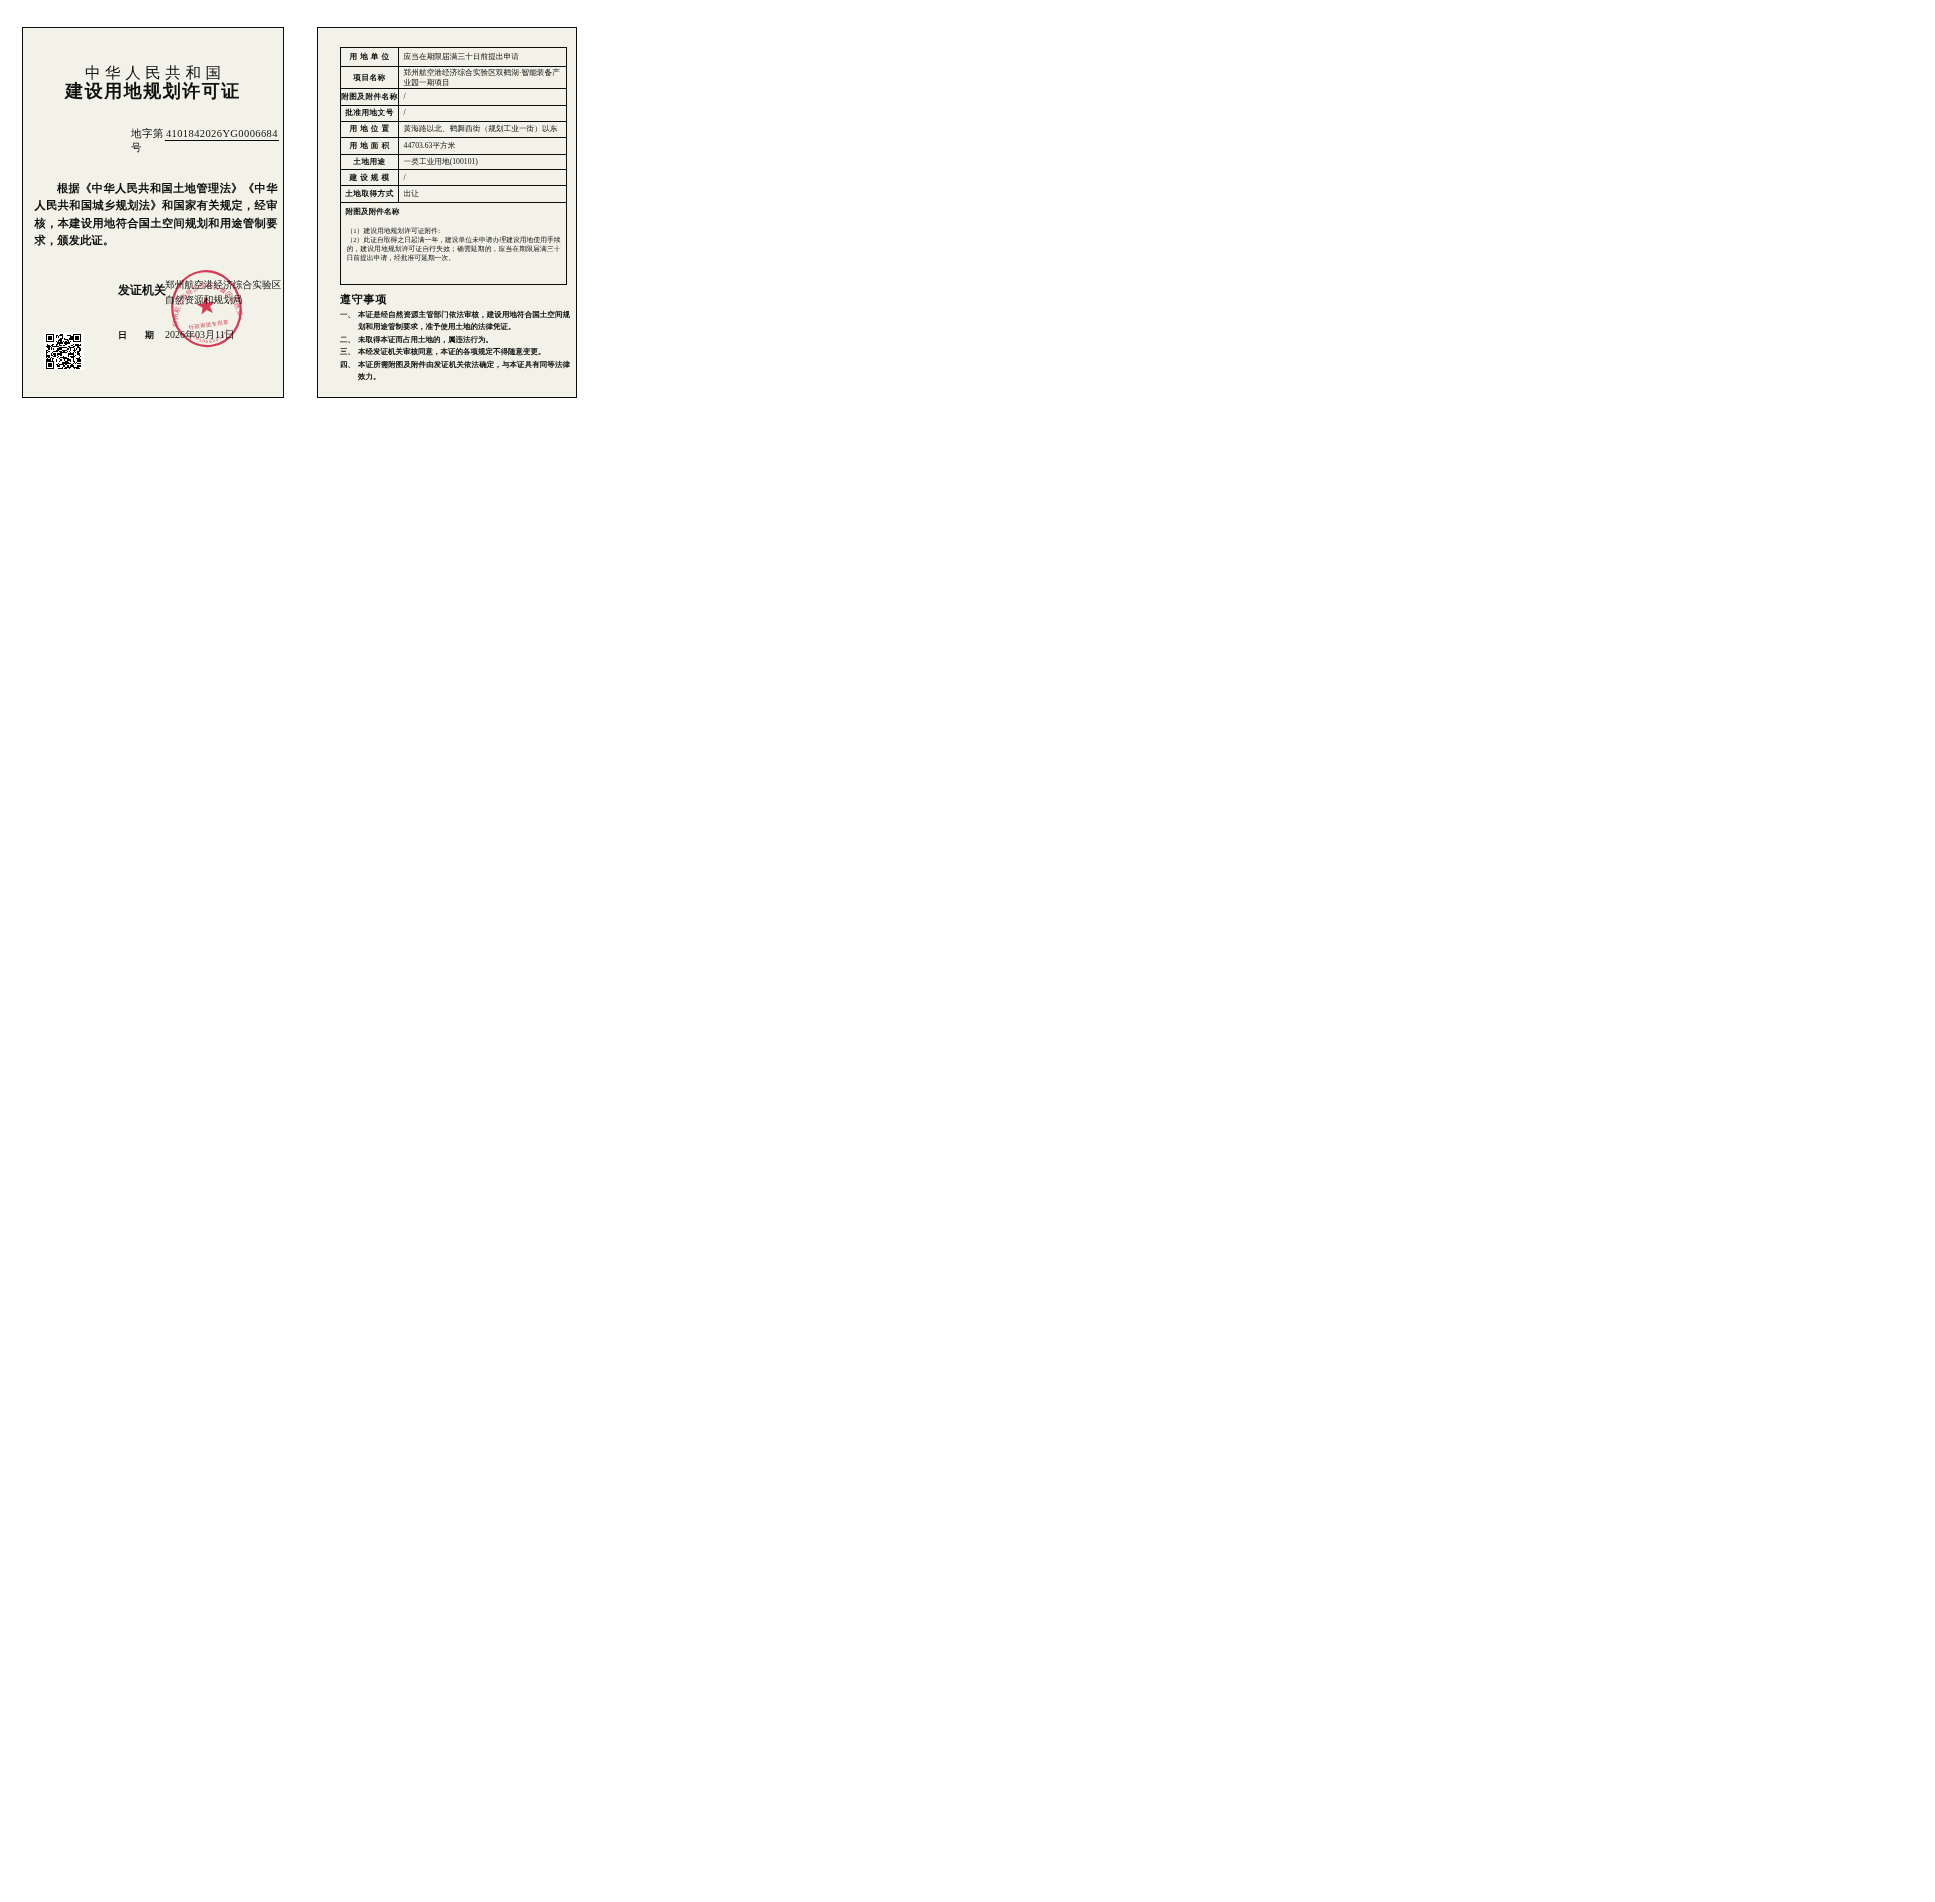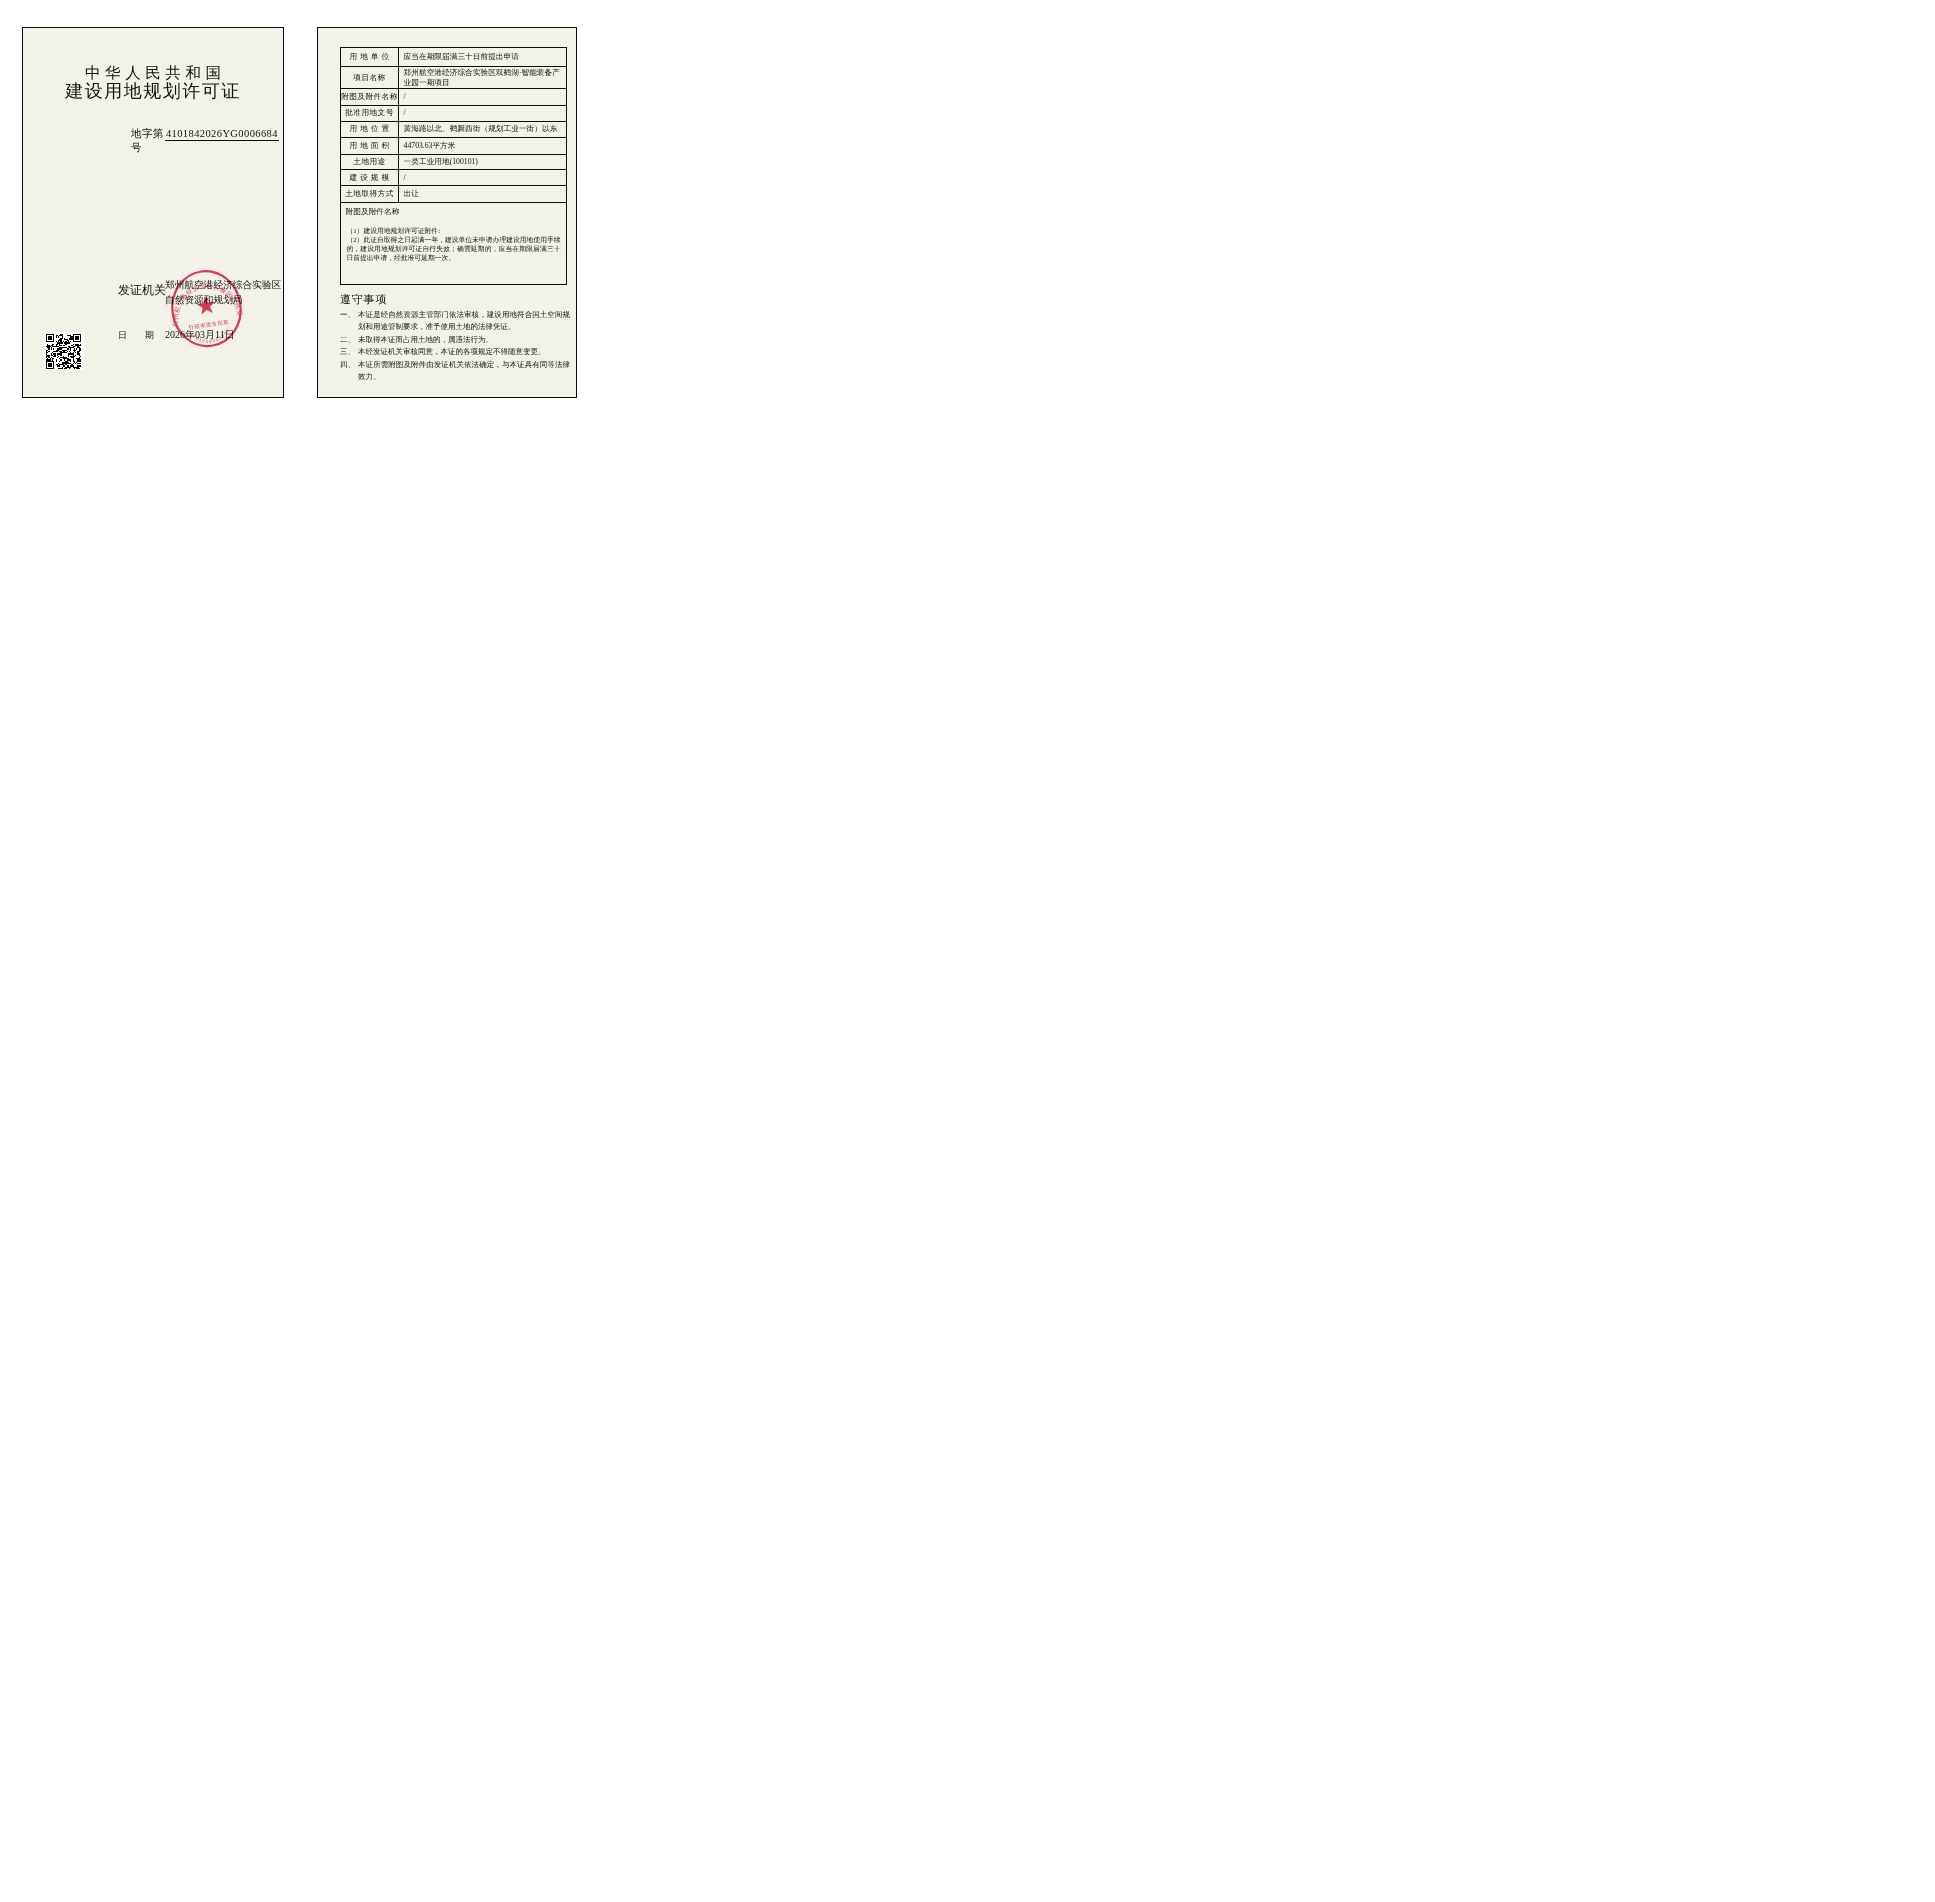--- a/index.html
+++ b/index.html
@@ -1,19 +1,19 @@
 <!DOCTYPE html>
 <html style="font-size:6.2px"><head>
 <meta charset="utf-8">
 <style>
   html,body{margin:0;padding:0;background:#ffffff;}
   body{width:601px;height:423px;position:relative;color:#101010;
        font-family:"Liberation Sans","DejaVu Sans",sans-serif;}
   .song{font-family:"Liberation Serif","DejaVu Serif",serif;}
-  .hei{font-family:"Liberation Sans","DejaVu Sans",sans-serif;font-weight:normal;}
+  .hei{font-family:"Liberation Sans","DejaVu Sans",sans-serif;font-weight:bold;}
   .page{position:absolute;top:27px;height:371px;background:#f3f2e8;
         border:0.8px solid #0c0c0c;box-sizing:border-box;}
   .page-left{left:22px;width:262px;}
   .page-right{left:317px;width:260px;}
   .abs{position:absolute;}
 
   
   .country-title{top:22.5px;left:0;width:100%;text-align:center;font-size:15.5px;
                  letter-spacing:4.6px;text-indent:4.6px;margin-top:12px;}
   .cert-title{top:51px;left:0;width:100%;text-align:center;font-size:18px;letter-spacing:1.5px;}
@@ -58,20 +58,21 @@
 <body>
 
 <div class="page page-left">
   <div class="abs country-title song">中华人民共和国</div>
   <div class="abs cert-title hei">建设用地规划许可证</div>
 
   <div class="abs serial-line song">
     <span>地字第</span><span class="serial-num">4101842026YG0006684</span><span>号</span>
   </div>
 
+  <div class="abs para hei">根据《中华人民共和国土地管理法》《中华人民共和国城乡规划法》和国家有关规定，经审核，本建设用地符合国土空间规划和用途管制要求，颁发此证。</div>
 
   <div class="abs issuer-label hei">发证机关</div>
   <div class="abs issuer-value song">
     <div>郑州航空港经济综合实验区</div>
     <div>自然资源和规划局</div>
   </div>
 
   <div class="abs date-label hei">日　　期</div>
   <div class="abs date-value song">2026年03月11日</div>
 

